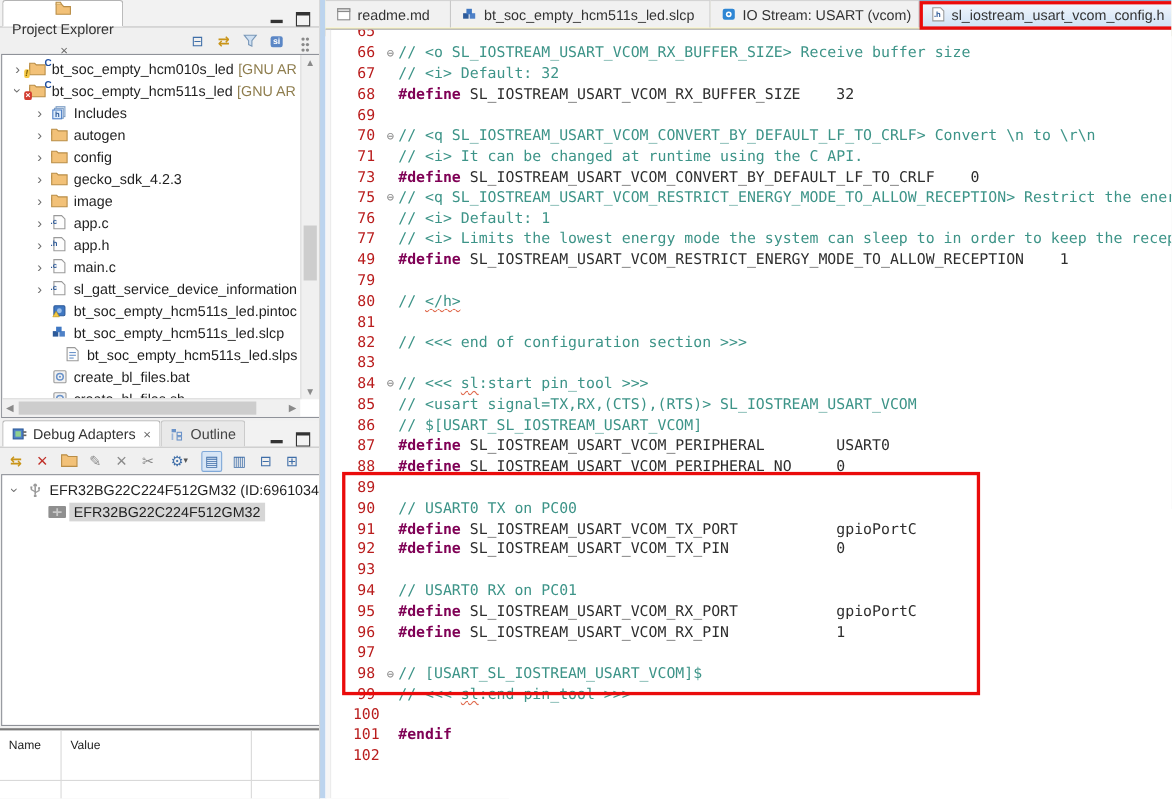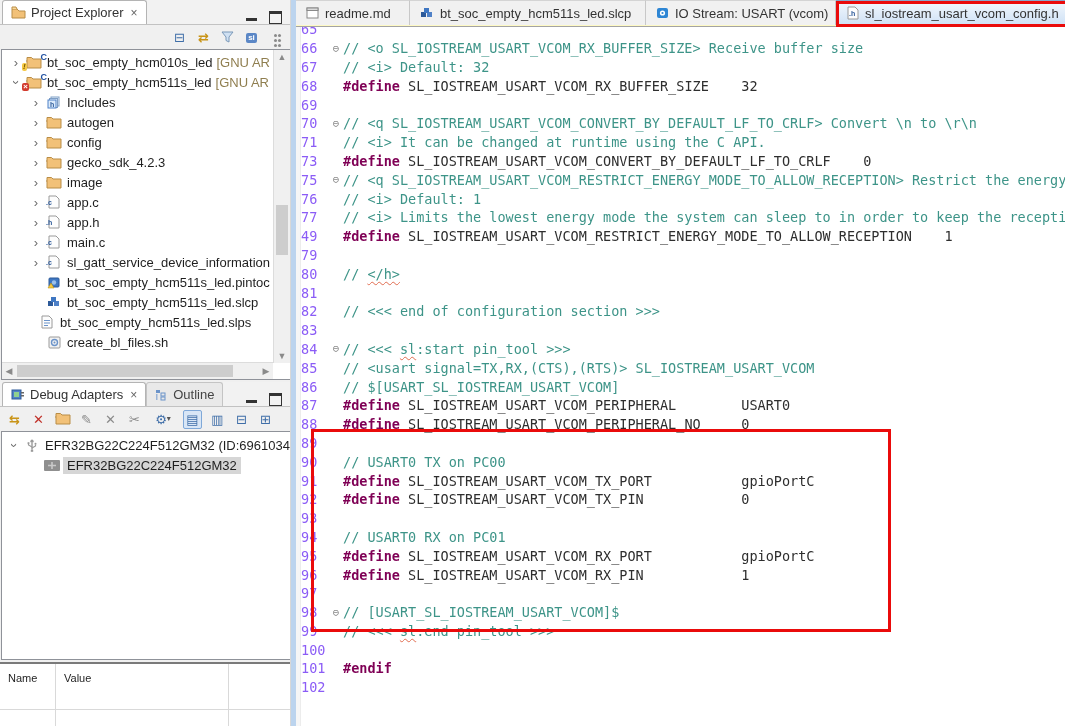--- a/index.html
+++ b/index.html
@@ -52,41 +52,41 @@
   #vars .hdr{position:absolute;top:8px;font-size:11px;color:#1f1f1f;}
   
   #editor{position:absolute;left:296px;top:0;right:0;height:726px;background:#fff;}
   #etabs{position:absolute;left:0;top:0;right:0;height:26px;background:#fef9c3;border-bottom:7px solid #a3a3a3;display:flex;}
   .etab{height:25px;display:flex;align-items:center;gap:6px;padding:0 10px;border-right:1px solid #c8c8c8;border-top:1px solid #d4d4d4;background:#f1f1f1;font-size:13px;white-space:nowrap;overflow:hidden;flex:0 0 auto;box-sizing:border-box;}
   .etab.active{background:linear-gradient(#f3f8fd,#cfe1f5);border:1px solid #89a8cc;border-bottom:none;}
   #code{position:absolute;left:0;top:27px;right:0;bottom:0;overflow:hidden;background:#fff;}
   #ruler{position:absolute;left:0;top:0;bottom:0;width:4px;background:#f6f6f6;border-right:1px solid #ececec;}
   #lines{position:absolute;left:5px;top:-7px;right:0;}
   .cline{height:18.8px;display:flex;align-items:center;font-family:"DejaVu Sans Mono","Liberation Mono",monospace;font-size:13.5px;white-space:pre;}
-  .ln{flex:0 0 26px;text-align:left;color:#8b5cf6;padding-right:2px;}
+  .ln{flex:0 0 26px;text-align:center;color:#b91c1c;padding-right:2px;margin-left:19px;}
   .fold{flex:0 0 14px;text-align:center;color:#8a8a8a;font-size:11px;}
   .ct{color:#2e2e2e;}
   .cm{color:var(--comment,#3d9488);}
   .dir{color:var(--directive,#7f0055);font-weight:bold;}
   .wavy{text-decoration:underline;text-decoration-style:wavy;text-decoration-color:#e06c50;text-decoration-thickness:1px;text-underline-offset:2px;}
   
   .anno{position:absolute;border:3px solid var(--red,#ea0b0b);pointer-events:none;}
   
   .fico{display:inline-block;position:relative;}
   svg{display:block;}
 </style>
 </head>
 <body>
 
 <div id="app" style="--red: #ea0b0b; --comment: #3d9488; --directive: #7f0055;">
 
   <div id="left">
 
     <div class="panel-tabs" style="top:0;">
-      <div class="ptab" style="margin-left:2px;">
+      <div class="ptab" style="margin-left:2px;flex-direction:column;">
         <span class="fico">
           <svg width="15" height="13" viewBox="0 0 15 13">
               <path d="M1 3h5l2 2h6v7H1z" fill="#f2c178" stroke="#b98d46"></path>
               <path d="M1 3V1h4l1 2" fill="#f8d89a" stroke="#b98d46"></path>
             </svg>
         </span>
         <span>Project Explorer</span>
         <span class="x">×</span>
       </div>
       <div class="winbtns">
@@ -244,31 +244,42 @@
             <span class="chev"></span>
             <span class="ic">
               <svg width="14" height="13" viewBox="0 0 14 13">
                 <rect x="1" y="5" width="5" height="5" fill="#2d5a99"></rect>
                 <rect x="7" y="5" width="5" height="5" fill="#4f81c7"></rect>
                 <rect x="4" y="1" width="5" height="5" fill="#3f77c2"></rect>
               </svg>
             </span>
             <span class="lbl">bt_soc_empty_hcm511s_led.slcp</span>
           </div>
-          <div class="trow" style="padding-left:19px">
+          <div class="trow" style="padding-left:38px">
             <span class="chev"></span>
             <span class="ic">
               <svg width="12" height="14" viewBox="0 0 12 14">
                 <path d="M1 1h7l3 3v9H1z" fill="#fdfdfd" stroke="#9a9a9a"></path>
                 <rect x="3" y="5" width="6" height="1" fill="#6b93c9"></rect>
                 <rect x="3" y="7.5" width="6" height="1" fill="#6b93c9"></rect>
                 <rect x="3" y="10" width="4" height="1" fill="#6b93c9"></rect>
               </svg>
             </span>
             <span class="lbl">bt_soc_empty_hcm511s_led.slps</span>
+          </div>
+          <div class="trow" style="padding-left:26px">
+            <span class="chev"></span>
+            <span class="ic">
+              <svg width="13" height="13" viewBox="0 0 13 13">
+                <rect x="1" y="1" width="11" height="11" rx="1" fill="#f2f2f2" stroke="#9a9a9a"></rect>
+                <circle cx="6.5" cy="6.5" r="3" fill="none" stroke="#6b93c9" stroke-width="1.4"></circle>
+                <circle cx="6.5" cy="6.5" r="1" fill="#6b93c9"></circle>
+              </svg>
+            </span>
+            <span class="lbl">create_bl_files.bat</span>
           </div>
           <div class="trow" style="padding-left:26px">
             <span class="chev"></span>
             <span class="ic">
               <svg width="13" height="13" viewBox="0 0 13 13">
                 <rect x="1" y="1" width="11" height="11" rx="1" fill="#f2f2f2" stroke="#9a9a9a"></rect>
                 <circle cx="6.5" cy="6.5" r="3" fill="none" stroke="#6b93c9" stroke-width="1.4"></circle>
                 <circle cx="6.5" cy="6.5" r="1" fill="#6b93c9"></circle>
               </svg>
             </span>

